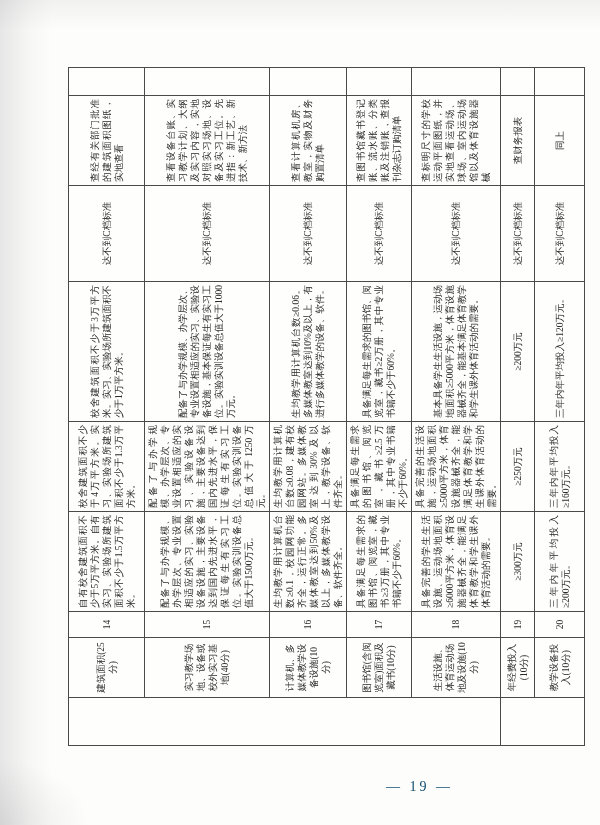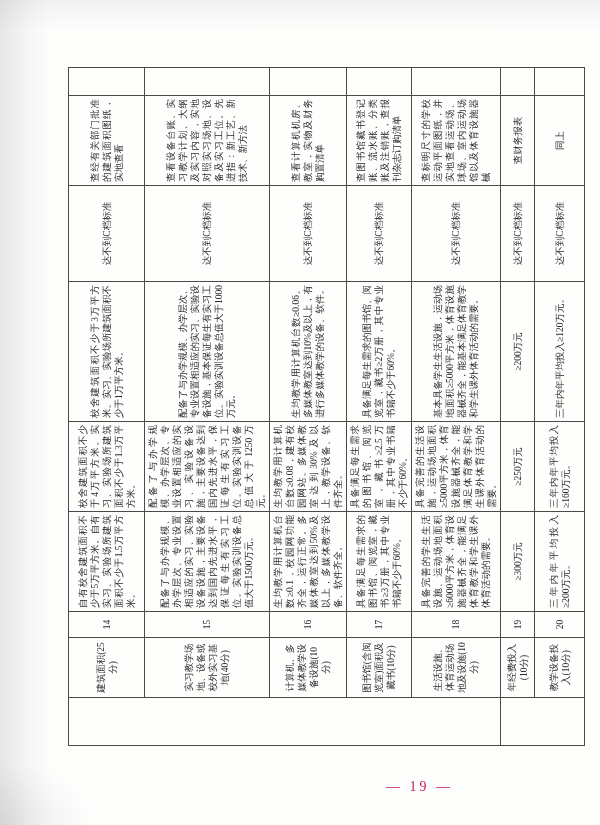--- a/index.html
+++ b/index.html
@@ -70,21 +70,21 @@
   tr.r17{height:60px;}
   tr.r18{height:74px;}
   tr.r19{height:34px;}
   tr.r20{height:50px;}
 
   .footer{
     position:absolute;
     left:386px;top:779px;
     font-size:14px;
     letter-spacing:3px;
-    color:#be185d;
+    color:#0c4a6e;
   }
 </style>
 </head>
 <body>
 
 <div class="edge-shade-left"></div>
 <div class="edge-shade-top"></div>
 <div class="corner-shade"></div>
 <div class="smudge s1"></div>
 <div class="smudge s2"></div>

